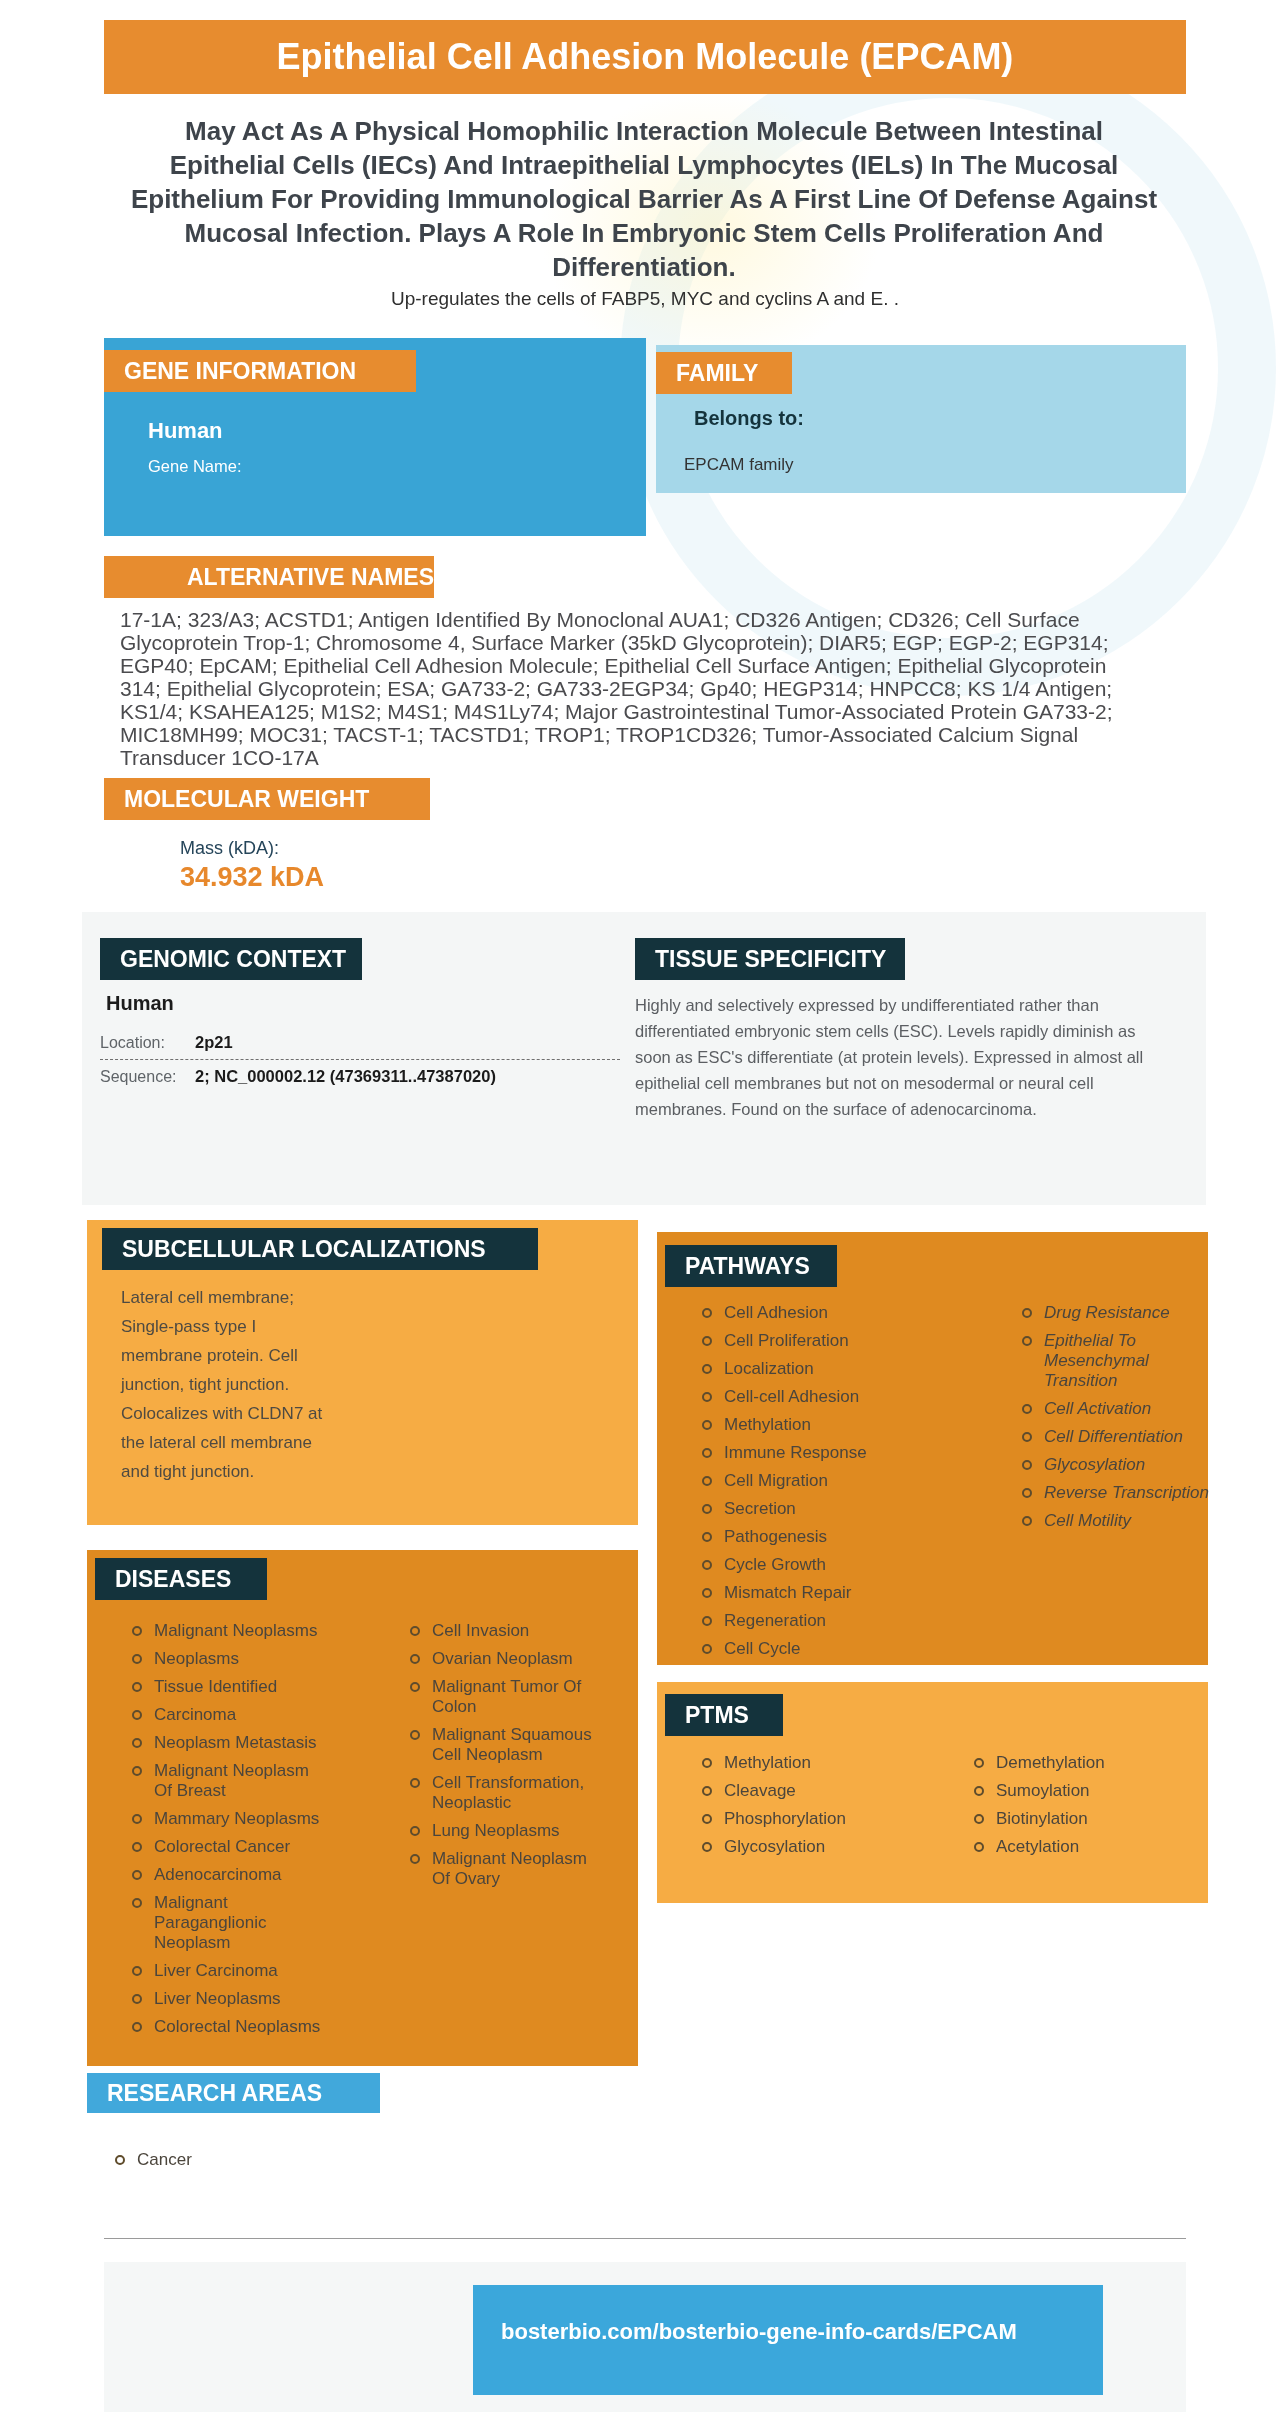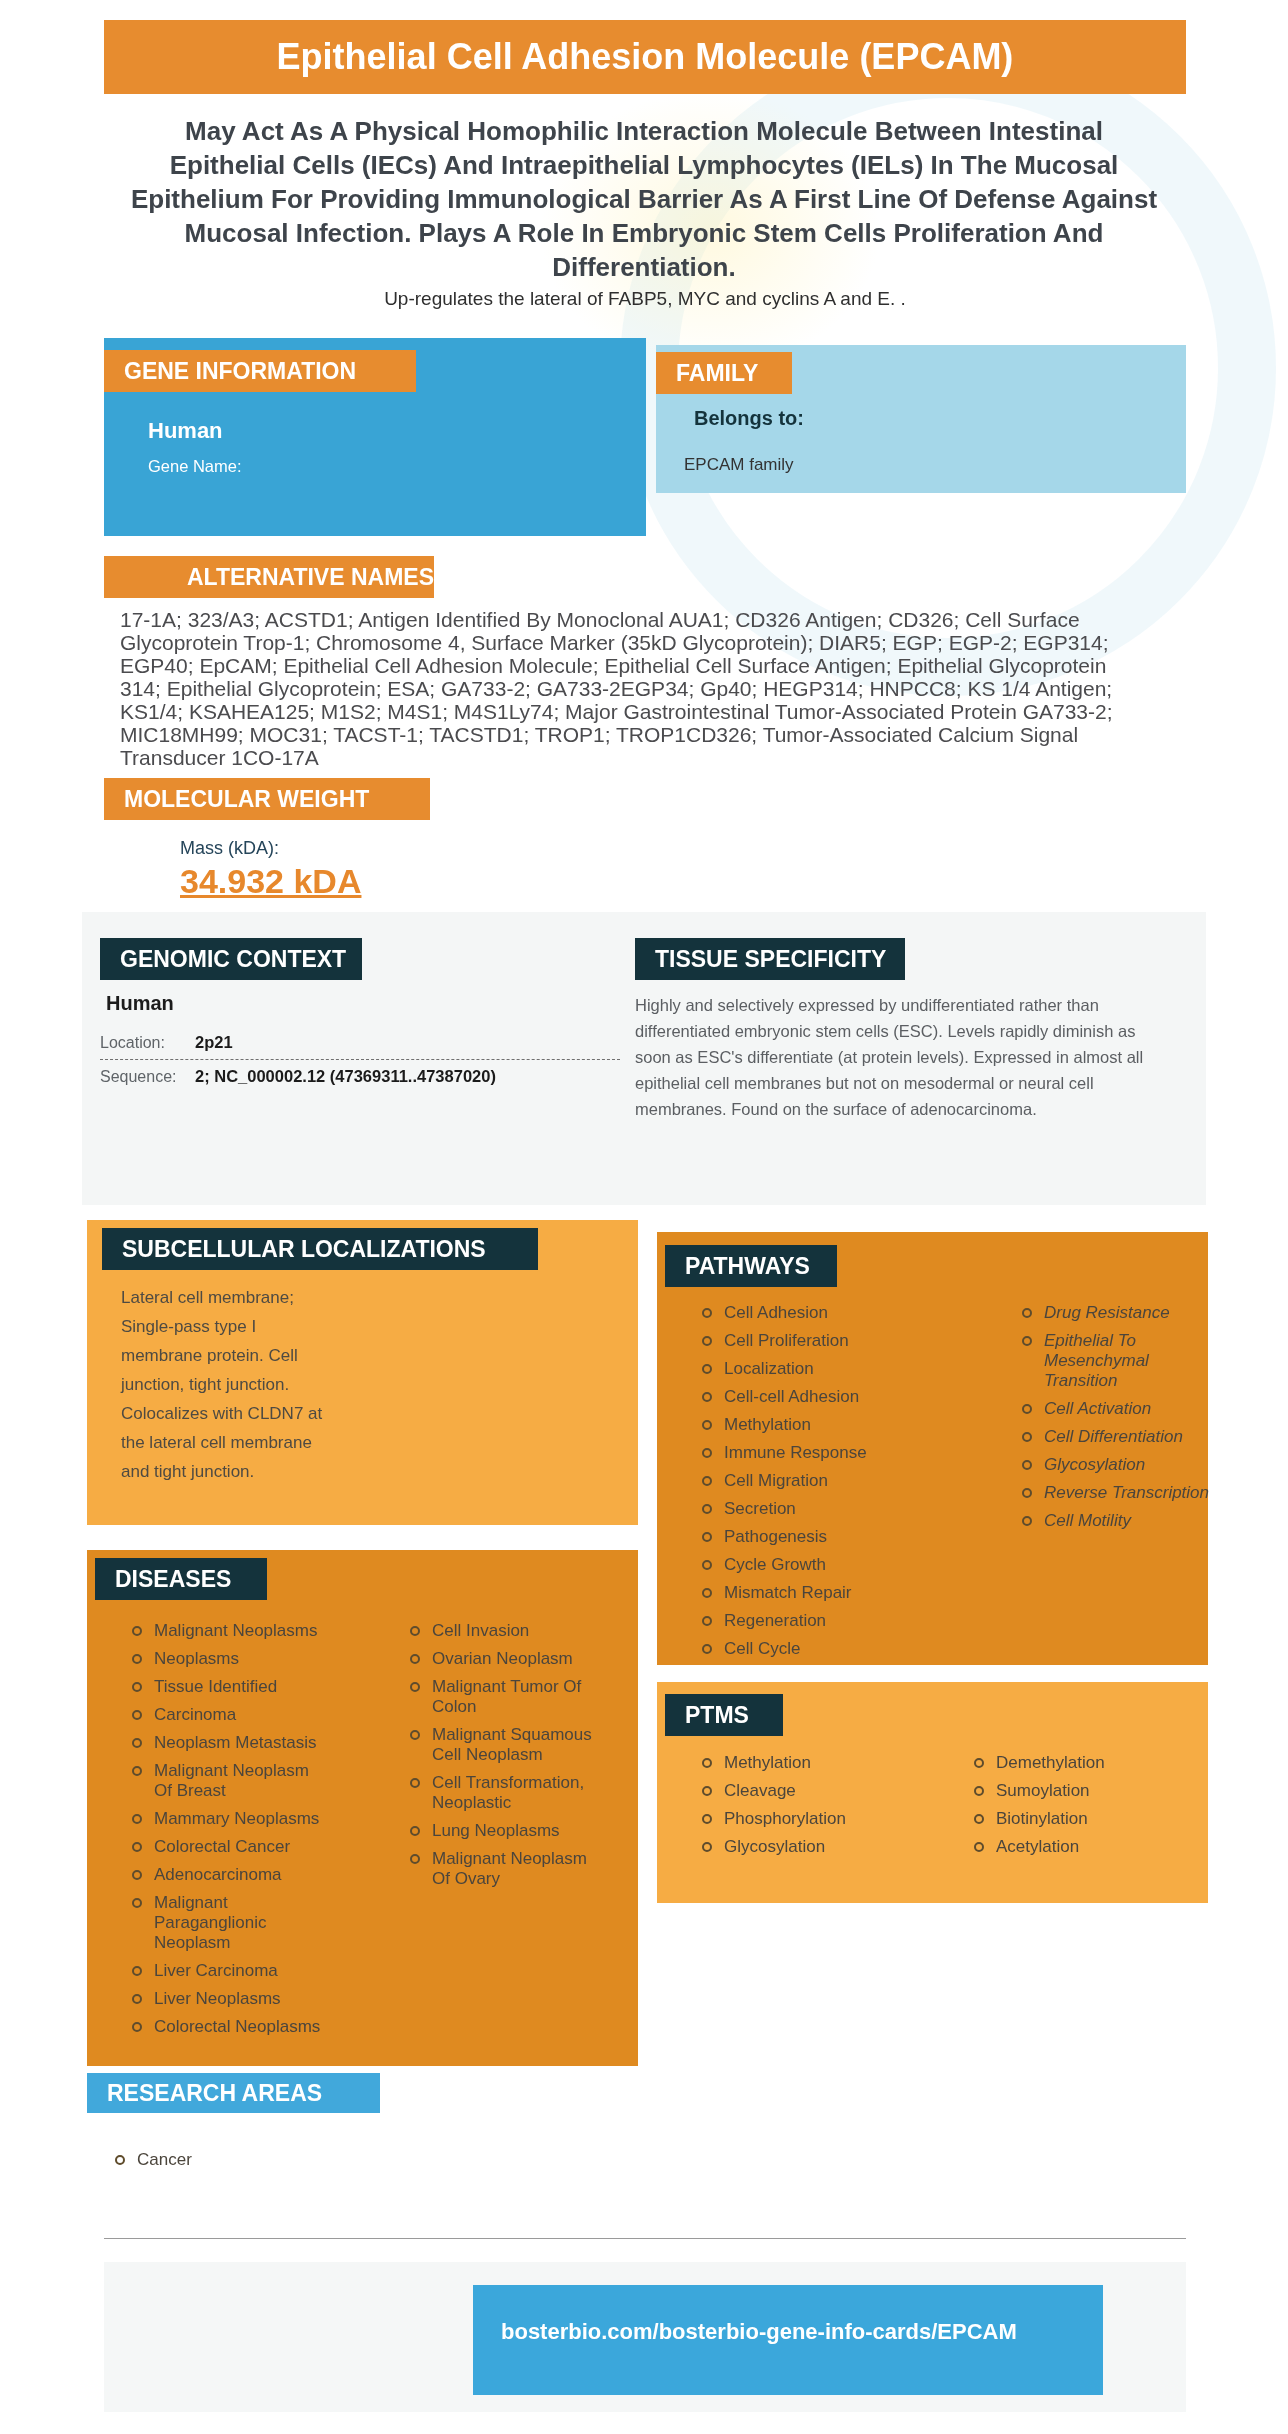--- a/index.html
+++ b/index.html
@@ -43,21 +43,21 @@
   .family-belongs{left:694px;top:407px;font-size:20px;font-weight:bold;color:#14333C;}
   .family-value{left:684px;top:455px;font-size:17px;color:#333;}
 
   
   .alt-label{left:104px;top:556px;width:330px;text-align:right;}
   .alt-text{left:120px;top:608px;width:1000px;font-size:21px;line-height:23px;color:#4B4B4E;}
 
   
   .mw-label{left:104px;top:778px;width:326px;}
   .mass-label{left:180px;top:838px;font-size:18px;color:#25455A;}
-  .mass-value{left:180px;top:862px;font-size:34px;font-weight:bold;color:#E7882C;text-decoration:underline;}
+  .mass-value{left:180px;top:862px;font-size:27px;font-weight:bold;color:#E7882C;}
 
   
   .gray-band{left:82px;top:912px;width:1124px;height:293px;background:#F4F6F6;}
   .gc-label{left:100px;top:938px;width:262px;}
   .gc-species{left:106px;top:992px;font-size:20px;font-weight:bold;color:#1c1c1c;}
   .gc-rows{left:100px;top:1026px;width:520px;}
   .gcrow{display:flex;font-size:16px;padding:7px 0;align-items:baseline;}
   .gcrow.dotted{border-bottom:1px dashed #6f6f6f;}
   .gcrow .lbl{width:95px;flex:0 0 95px;color:#5f6468;}
   .gcrow .val{font-weight:bold;color:#1b1b1b;font-size:16.5px;}
@@ -108,21 +108,21 @@
 <body>
 
 <div class="page">
 
   <div class="abs wm-ring"></div>
   <div class="abs wm-glow"></div>
 
   <div class="abs z1 title-bar">Epithelial Cell Adhesion Molecule (EPCAM)</div>
 
   <div class="abs z1 description">May Act As A Physical Homophilic Interaction Molecule Between Intestinal Epithelial Cells (IECs) And Intraepithelial Lymphocytes (IELs) In The Mucosal Epithelium For Providing Immunological Barrier As A First Line Of Defense Against Mucosal Infection. Plays A Role In Embryonic Stem Cells Proliferation And Differentiation.</div>
-  <div class="abs z1 note">Up-regulates the lateral of FABP5, MYC and cyclins A and E. .</div>
+  <div class="abs z1 note">Up-regulates the cells of FABP5, MYC and cyclins A and E. .</div>
 
   <div class="abs z1 gene-card"></div>
   <div class="abs z1 sec-label lab-orange gene-label">GENE INFORMATION</div>
   <div class="abs z1 gene-species">Human</div>
   <div class="abs z1 gene-rows">
     <div class="grow dotted">
       <span class="lbl">Gene Name:</span>
       <span class="val">EPCAM</span>
     </div>
     <div class="grow dotted">

